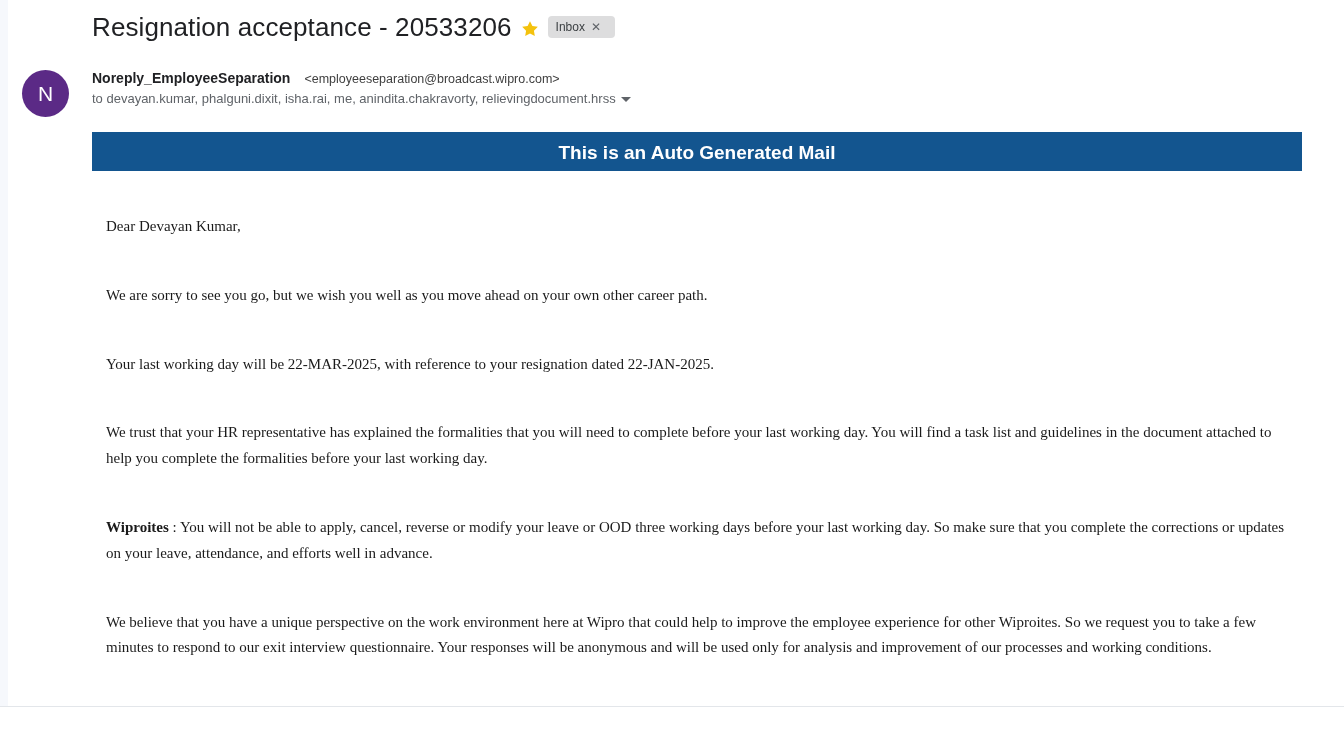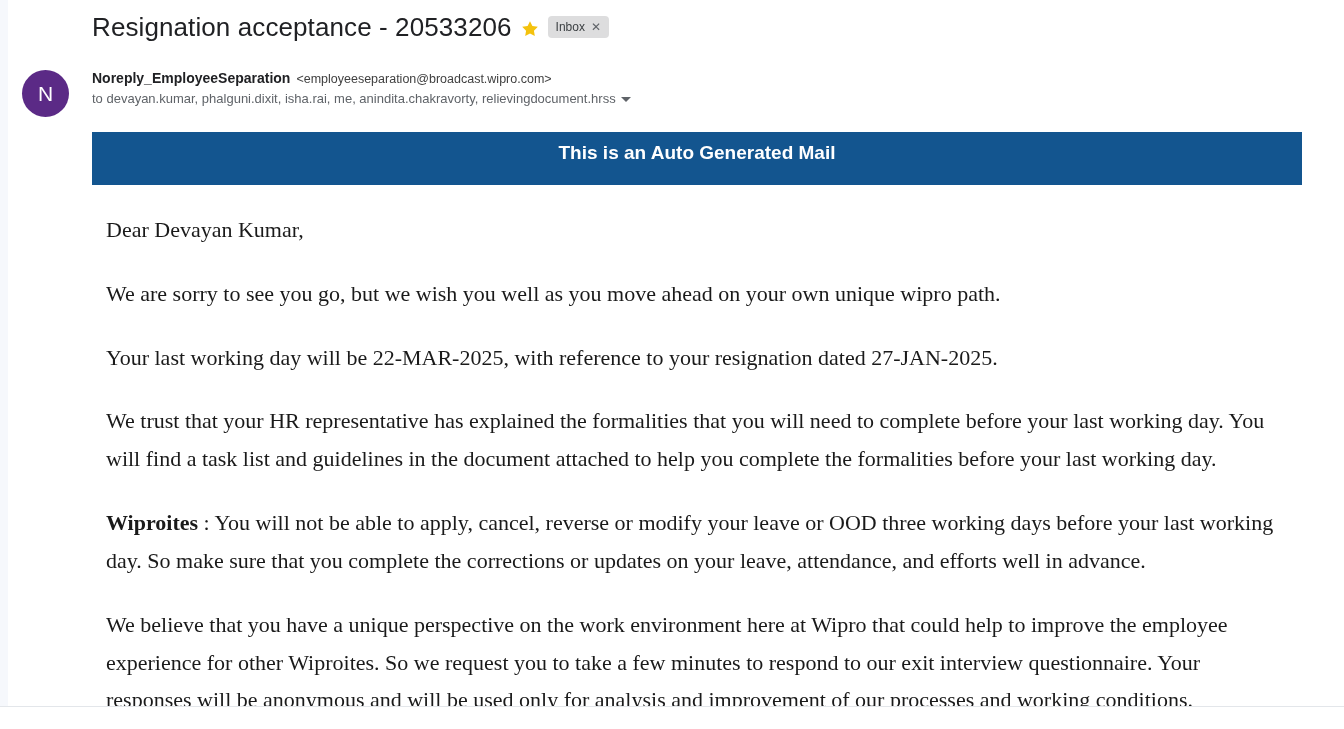--- a/index.html
+++ b/index.html
@@ -55,21 +55,21 @@
     top: 2px;
   }
   .label-chip {
     display: inline-flex;
     align-items: center;
     gap: 6px;
     background: #ddddde;
     color: #3c4043;
     font-size: 12px;
     line-height: 1;
-    padding: 5px 8px 5px 8px;
+    padding: 5px 14px 5px 8px;
     border-radius: 4px;
     white-space: nowrap;
   }
   .label-chip .chip-x {
     font-size: 12px;
     color: #5f6368;
     cursor: pointer;
   }
 
   
@@ -92,21 +92,21 @@
   
   .sender-block {
     position: absolute;
     left: 92px;
     top: 70px;
     width: 1180px;
   }
   .sender-line {
     display: flex;
     align-items: baseline;
-    gap: 6px;
+    gap: 14px;
     white-space: nowrap;
   }
   .sender-name {
     font-size: 14px;
     font-weight: bold;
     color: #202124;
   }
   .sender-email {
     font-size: 12.5px;
     color: #404040;
@@ -137,40 +137,40 @@
     left: 92px;
     top: 132px;
     width: 1210px;
   }
   .banner {
     background: #13558f;
     color: #ffffff;
     text-align: center;
     font-size: 19px;
     font-weight: bold;
-    padding: 10px 0 21px 0;
+    padding: 10px 0 7px 0;
     font-family: "Liberation Sans", sans-serif;
   }
   .body-inner {
     padding: 0 14px;
     font-family: "Liberation Serif", serif;
     color: #1a1a1a;
   }
   .body-heading {
     margin-top: 62px;
     font-family: "Liberation Serif", serif;
     font-size: 25px;
     font-weight: bold;
     color: #13558f;
   }
   .body-para {
     font-family: "Liberation Serif", serif;
-    font-size: 22px;
+    font-size: 15px;
     line-height: 1.72;
-    margin-top: 26px;
+    margin-top: 43px;
     color: #1a1a1a;
   }
   .bold {
     font-weight: bold;
   }
 
   
   .bottom-strip {
     position: absolute;
     left: 0;
@@ -231,23 +231,23 @@
     </div>
   </div>
 
   <div class="email-body">
     <div class="banner">This is an Auto Generated Mail</div>
 
     <div class="body-inner">
 
       <div class="body-para">Dear Devayan Kumar,</div>
 
-      <div class="body-para">We are sorry to see you go, but we wish you well as you move ahead on your own unique wipro path.</div>
-
-      <div class="body-para">Your last working day will be 22-MAR-2025, with reference to your resignation dated 27-JAN-2025.</div>
+      <div class="body-para">We are sorry to see you go, but we wish you well as you move ahead on your own other career path.</div>
+
+      <div class="body-para">Your last working day will be 22-MAR-2025, with reference to your resignation dated 22-JAN-2025.</div>
 
       <div class="body-para">We trust that your HR representative has explained the formalities that you will need to complete before your last working day. You will find a task list and guidelines in the document attached to help you complete the formalities before your last working day.</div>
 
       <div class="body-para">
         <span class="bold">Wiproites</span><span> : You will not be able to apply, cancel, reverse or modify your leave or OOD three working days before your last working day. So make sure that you complete the corrections or updates on your leave, attendance, and efforts well in advance.</span>
       </div>
 
       <div class="body-para">We believe that you have a unique perspective on the work environment here at Wipro that could help to improve the employee experience for other Wiproites. So we request you to take a few minutes to respond to our exit interview questionnaire. Your responses will be anonymous and will be used only for analysis and improvement of our processes and working conditions.</div>
 
     </div>

